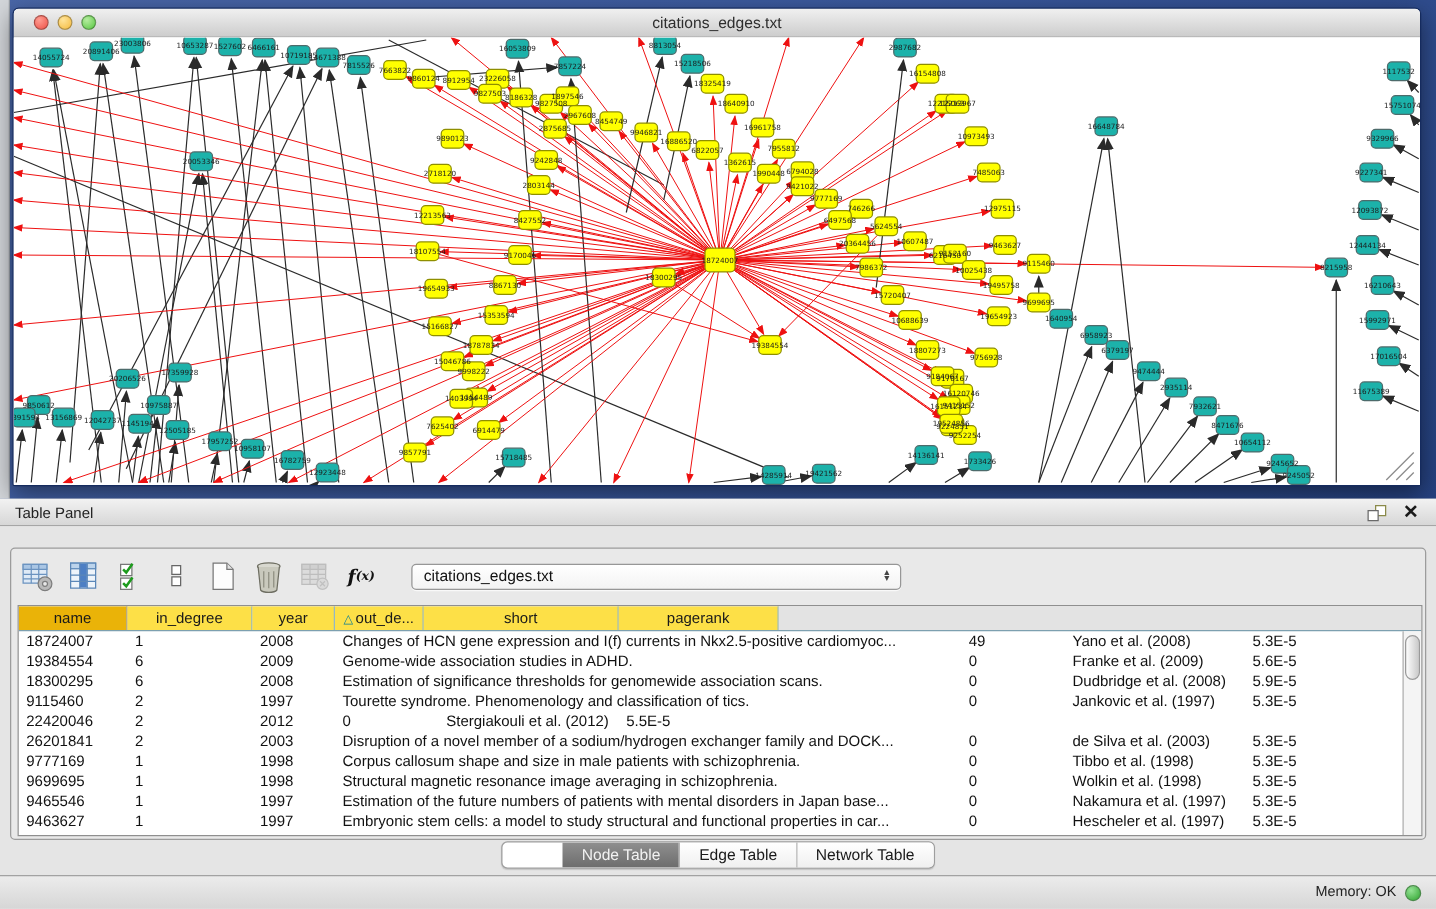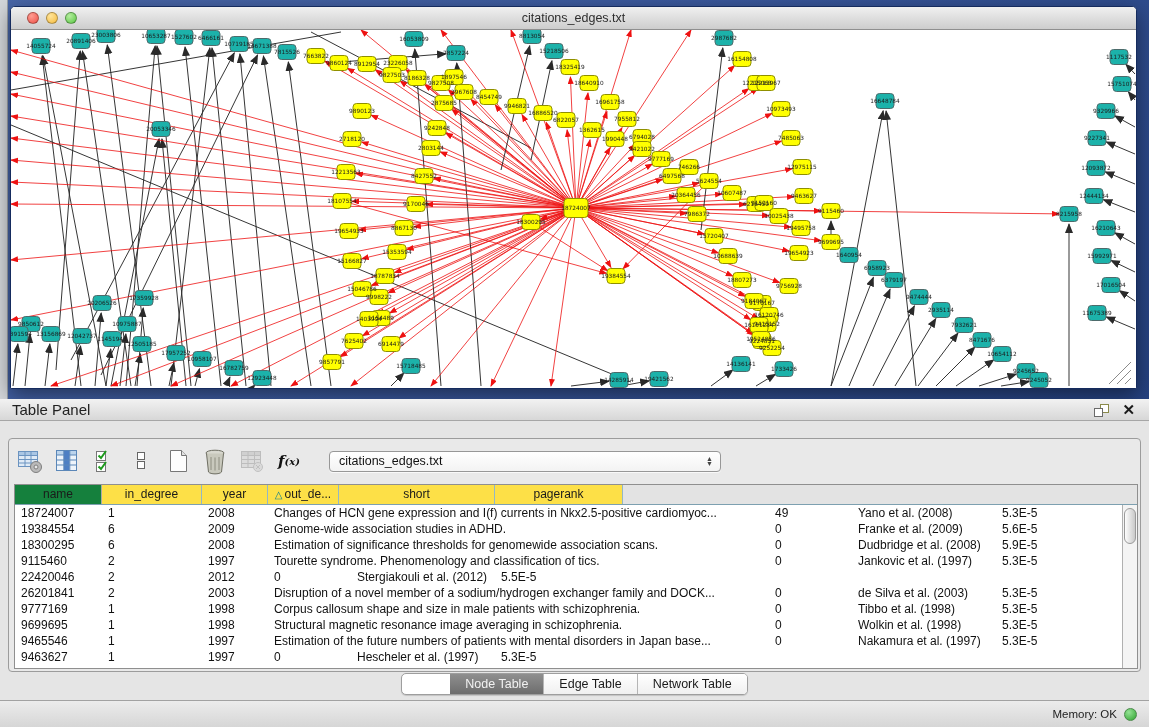--- a/index.html
+++ b/index.html
@@ -23,21 +23,21 @@
   .light.grn{background:radial-gradient(circle at 35% 30%,#b6eda0,#58c742);}
   .win-title{position:absolute;left:0;right:0;top:0;height:23px;line-height:23px;
     text-align:center;font-size:12.5px;color:#2e2e2e;}
   .canvas{position:relative;width:1125px;height:358px;background:#fff;overflow:hidden;}
   svg text{font-family:"DejaVu Sans",sans-serif;}
 
   
   .panel-bar{position:absolute;left:0;top:399px;width:1149px;height:22px;
     background:linear-gradient(#f2f2f2,#d7d7d7);border-bottom:1px solid #a6a6a6;}
   .panel-title{position:absolute;left:12px;top:0;height:22px;line-height:22px;
-    font-size:15px;color:#222;}
+    font-size:12px;color:#222;}
   .panel-bar-icons{position:absolute;right:14px;top:2px;display:flex;gap:12px;align-items:center;}
   .close-x{font-size:15px;font-weight:bold;color:#1a1a1a;line-height:18px;cursor:default;}
 
   .panel-body{position:absolute;left:0;top:421px;width:1149px;height:279px;background:#e5e5e5;}
   .inner-box{position:absolute;left:8px;top:17px;width:1133px;height:234px;
     background:#e9e9e9;border:1px solid #9c9c9c;border-radius:4px;}
   .toolbar{position:absolute;left:8px;top:5px;height:34px;display:flex;align-items:center;gap:11px;}
   .tb-icon{width:26px;height:28px;display:flex;align-items:center;justify-content:center;}
   .fx{font-family:"DejaVu Serif",serif;font-style:italic;font-size:15px;color:#111;font-weight:bold;}
   .fx small{font-size:10px;font-weight:bold;}
@@ -46,21 +46,21 @@
     box-shadow:0 1px 0 rgba(255,255,255,.7);}
   .combo-text{flex:1;padding-left:9px;font-size:12.5px;color:#111;}
   .combo-arrows{width:18px;display:flex;flex-direction:column;align-items:center;
     line-height:5px;font-size:7px;color:#444;padding-right:3px;}
 
   .tbl{position:absolute;left:5px;top:45px;width:1124px;height:185px;background:#fff;
     border:1px solid #8f8f8f;overflow:hidden;}
   .thead{display:flex;height:20px;border-bottom:1px solid #7da0b0;}
   .th{background:#fde047;border-right:1px solid #93b7c6;font-size:12px;color:#1a1a1a;
     text-align:center;line-height:19px;white-space:nowrap;overflow:hidden;}
-  .th.gray{background:#15803d;border-right:1px solid #a9a9a9;text-align:center;}
+  .th.gray{background:#eab308;border-right:1px solid #a9a9a9;text-align:center;}
   .th-fill{flex:1;background:#e3e3e3;}
   .sort-tri{color:#0b7e96;font-size:10px;margin-right:2px;}
   .c0{width:87px}.c1{width:100px}.c2{width:66px}.c3{width:501px}.c4{width:71px}.c5{width:156px}.c6{width:128px}
   .trow{display:flex;height:16px;line-height:16px;font-size:12px;color:#111;}
   .td{white-space:nowrap;overflow:hidden;padding-left:6px;}
   .td.c5{padding-left:18px;}
   .vscroll{position:absolute;right:0;top:20px;bottom:0;width:15px;background:#f4f4f4;
     border-left:1px solid #b0b0b0;}
   .vthumb{position:absolute;left:1px;right:1px;top:3px;height:36px;border-radius:7px;
     background:linear-gradient(90deg,#fdfdfd,#c9c9c9);border:1px solid #9a9a9a;}
@@ -720,20 +720,21 @@
             <div class="td c2">1997</div>
             <div class="td c3">Estimation of the future numbers of patients with mental disorders in Japan base...</div>
             <div class="td c4">0</div>
             <div class="td c5">Nakamura et al. (1997)</div>
             <div class="td c6">5.3E-5</div>
           </div>
           <div class="trow">
             <div class="td c0">9463627</div>
             <div class="td c1">1</div>
             <div class="td c2">1997</div>
+            <div class="td c3">Embryonic stem cells: a model to study structural and functional properties in car...</div>
             <div class="td c4">0</div>
             <div class="td c5">Hescheler et al. (1997)</div>
             <div class="td c6">5.3E-5</div>
           </div>
         </div>
       <div class="vscroll">
         <div class="vthumb"></div>
       </div>
     </div>
   </div>

